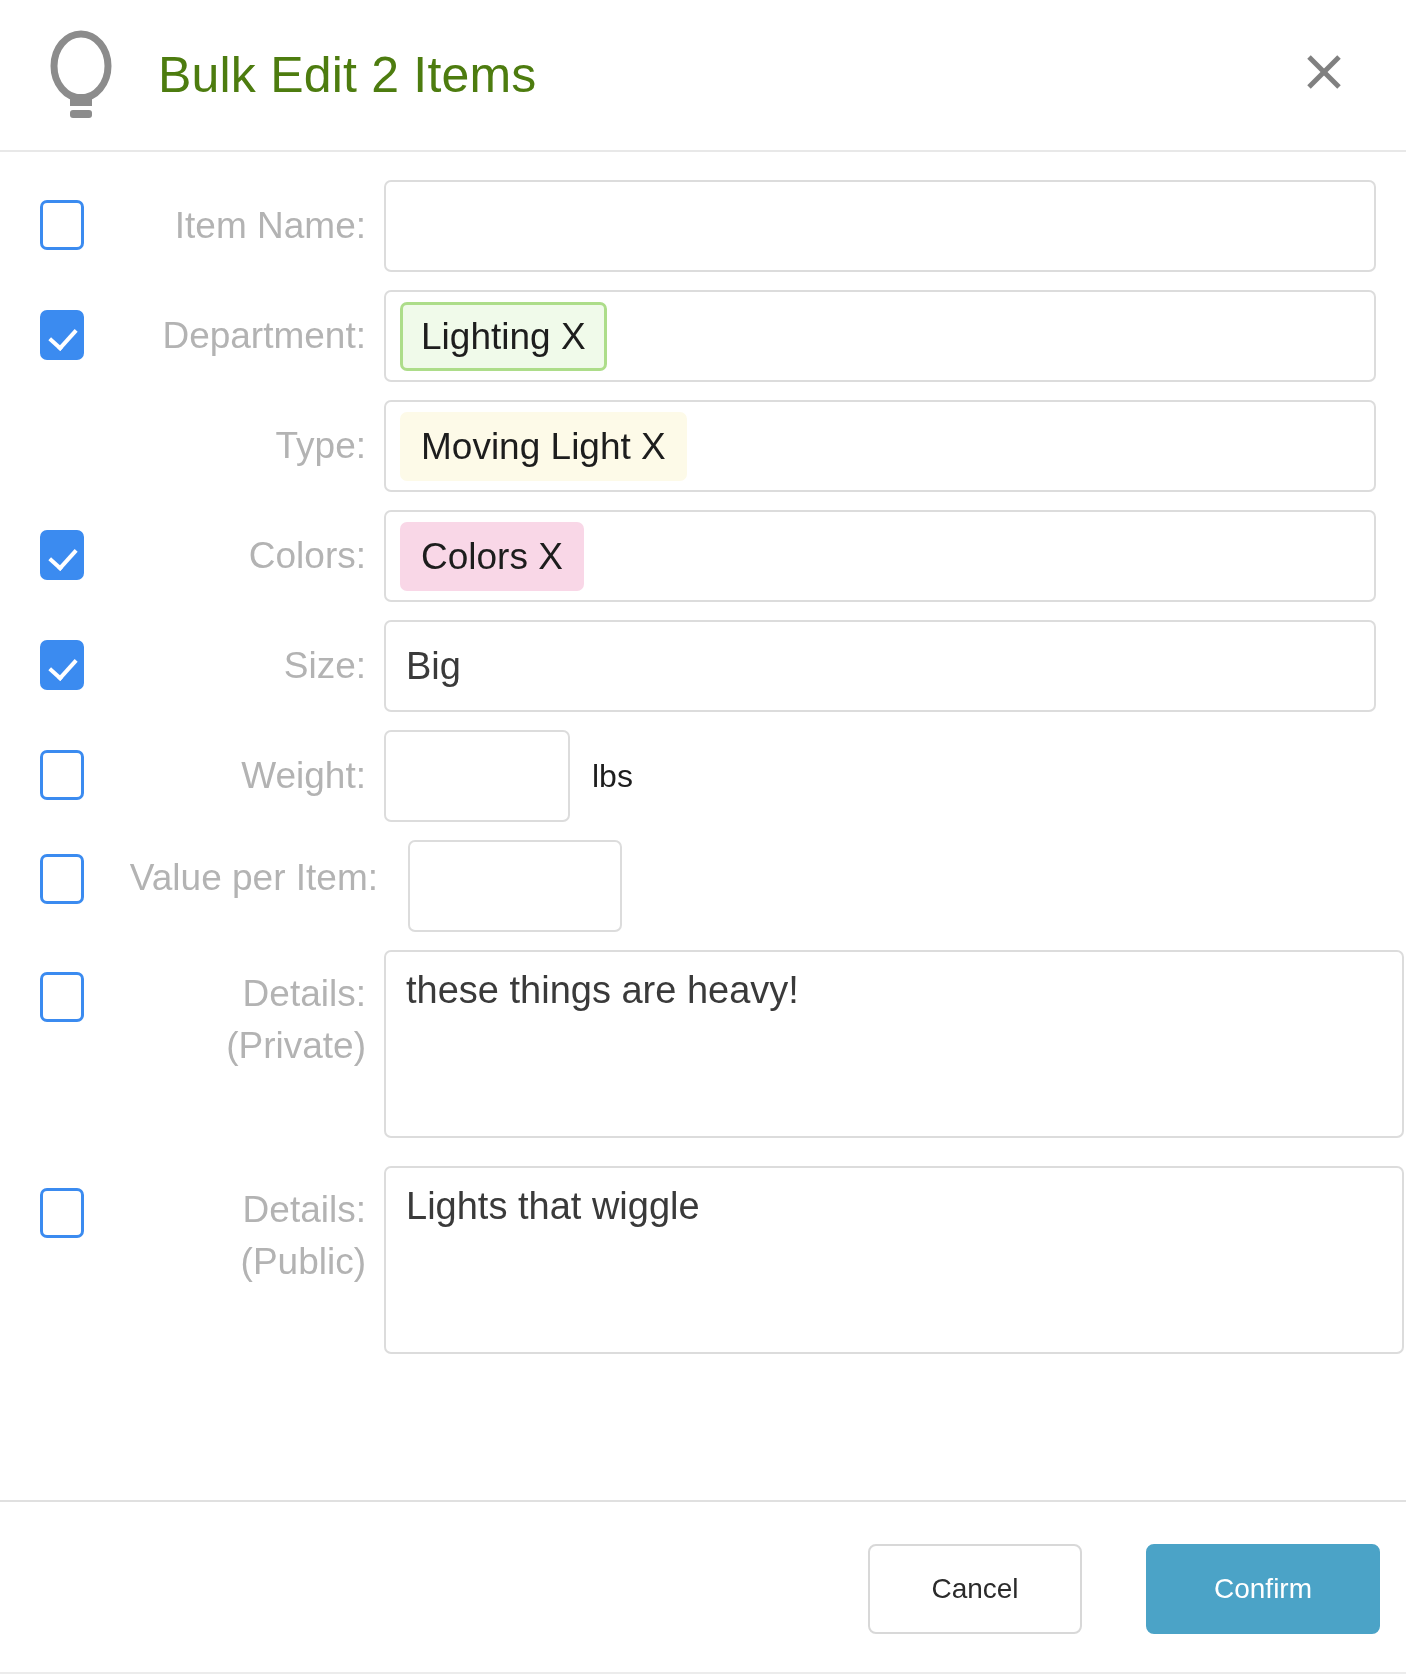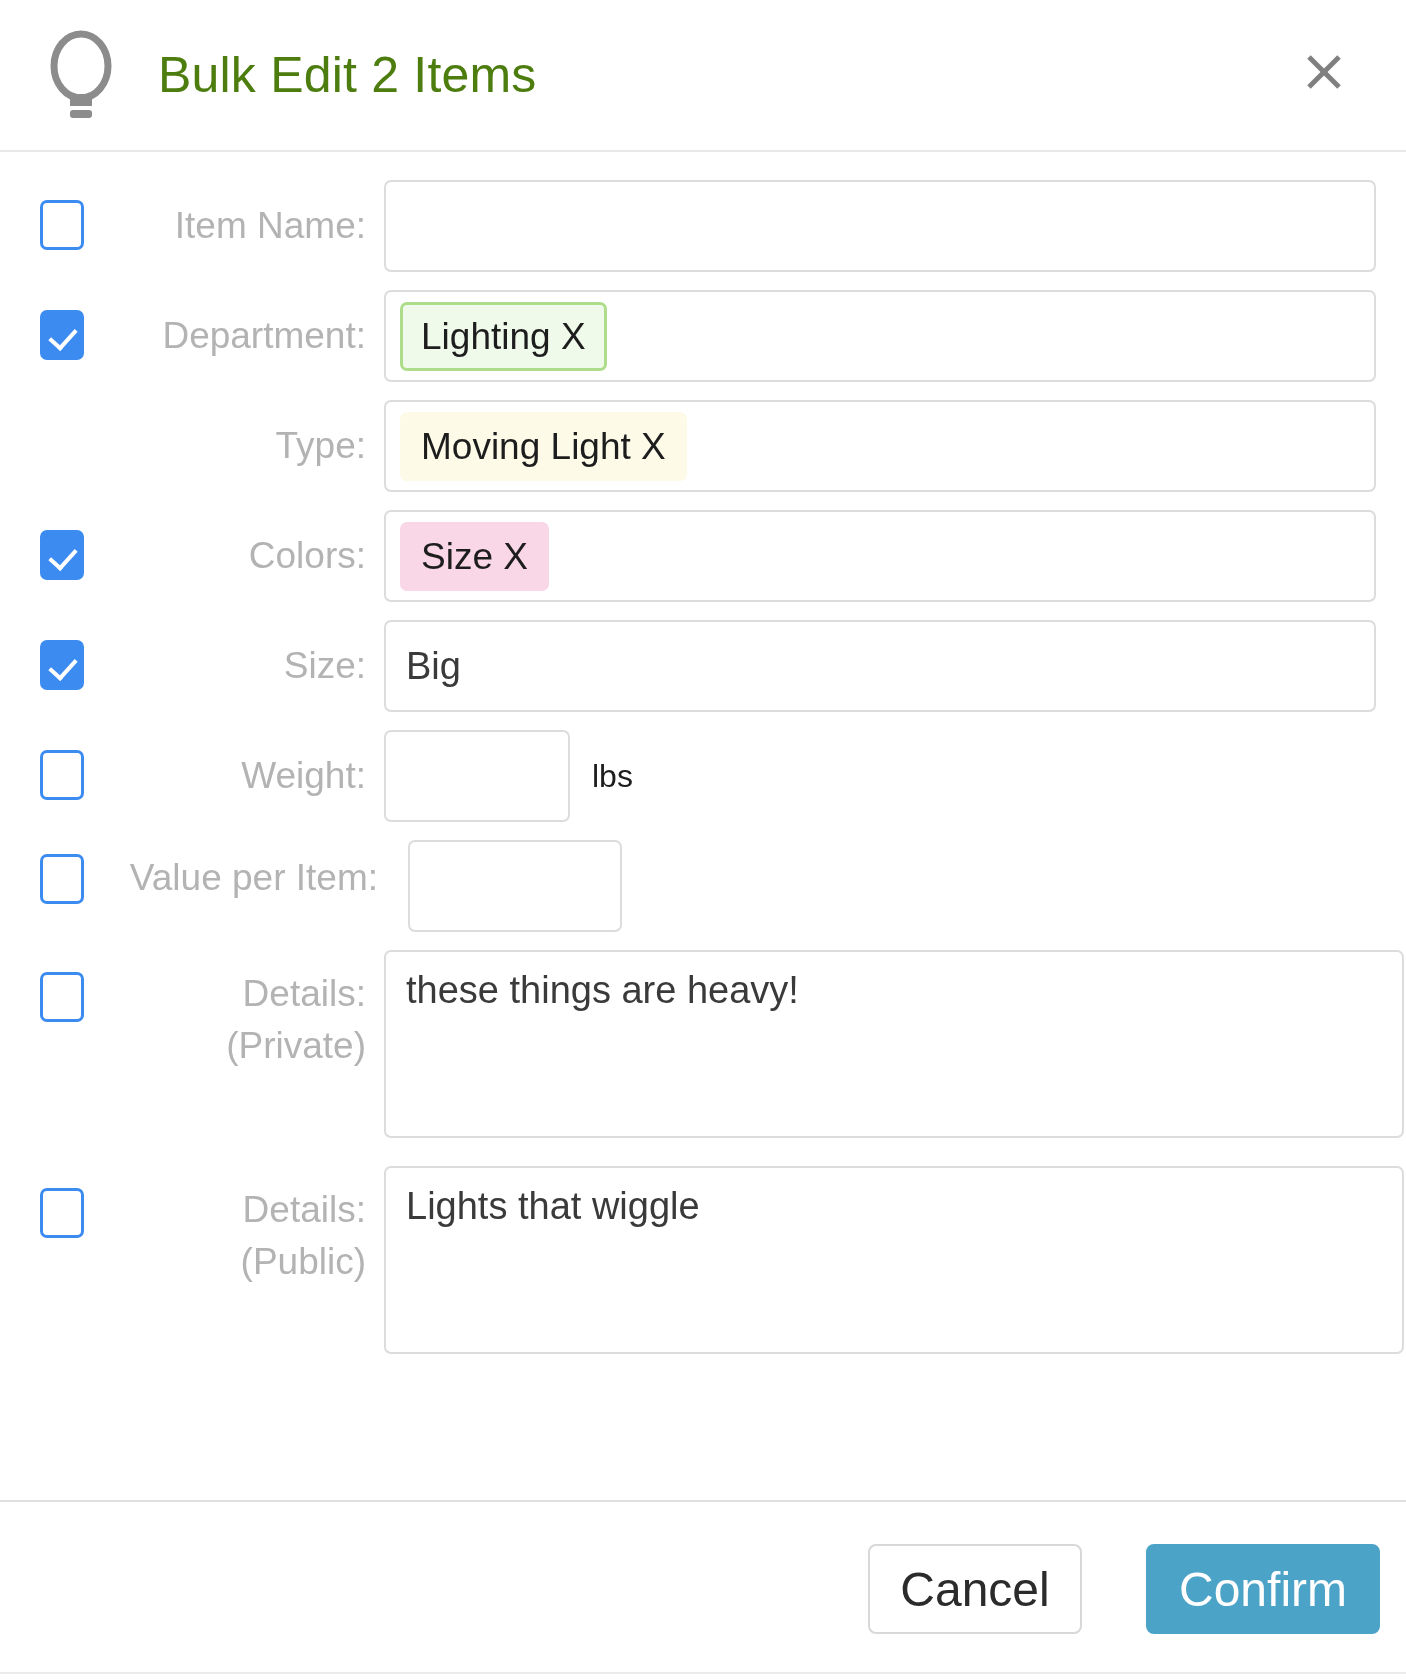--- a/index.html
+++ b/index.html
@@ -233,21 +233,21 @@
   .dialog-footer {
     flex: 0 0 auto;
     border-top: 2px solid #e0e0e0;
     padding: 42px 26px 46px 0;
     display: flex;
     justify-content: flex-end;
     align-items: center;
     gap: 44px;
   }
   .btn {
-    font-size: 48px;
+    font-size: 28px;
     border-radius: 8px;
     cursor: pointer;
     display: flex;
     align-items: center;
     justify-content: center;
     white-space: nowrap;
   }
   .btn-cancel {
     width: 214px;
     height: 90px;
@@ -331,21 +331,21 @@
     </div>
 
 
     <div class="form-row r-colors">
       <div class="cb-cell">
         <div class="checkbox checked"></div>
       </div>
       <div class="label-cell">Colors:</div>
       <div class="field-cell">
         <div class="tag-input">
-          <span class="tag tag-pink">Size X</span>
+          <span class="tag tag-pink">Colors X</span>
         </div>
       </div>
     </div>
 
     <div class="form-row r-size">
       <div class="cb-cell">
         <div class="checkbox checked"></div>
       </div>
       <div class="label-cell">Size:</div>
       <div class="field-cell">

